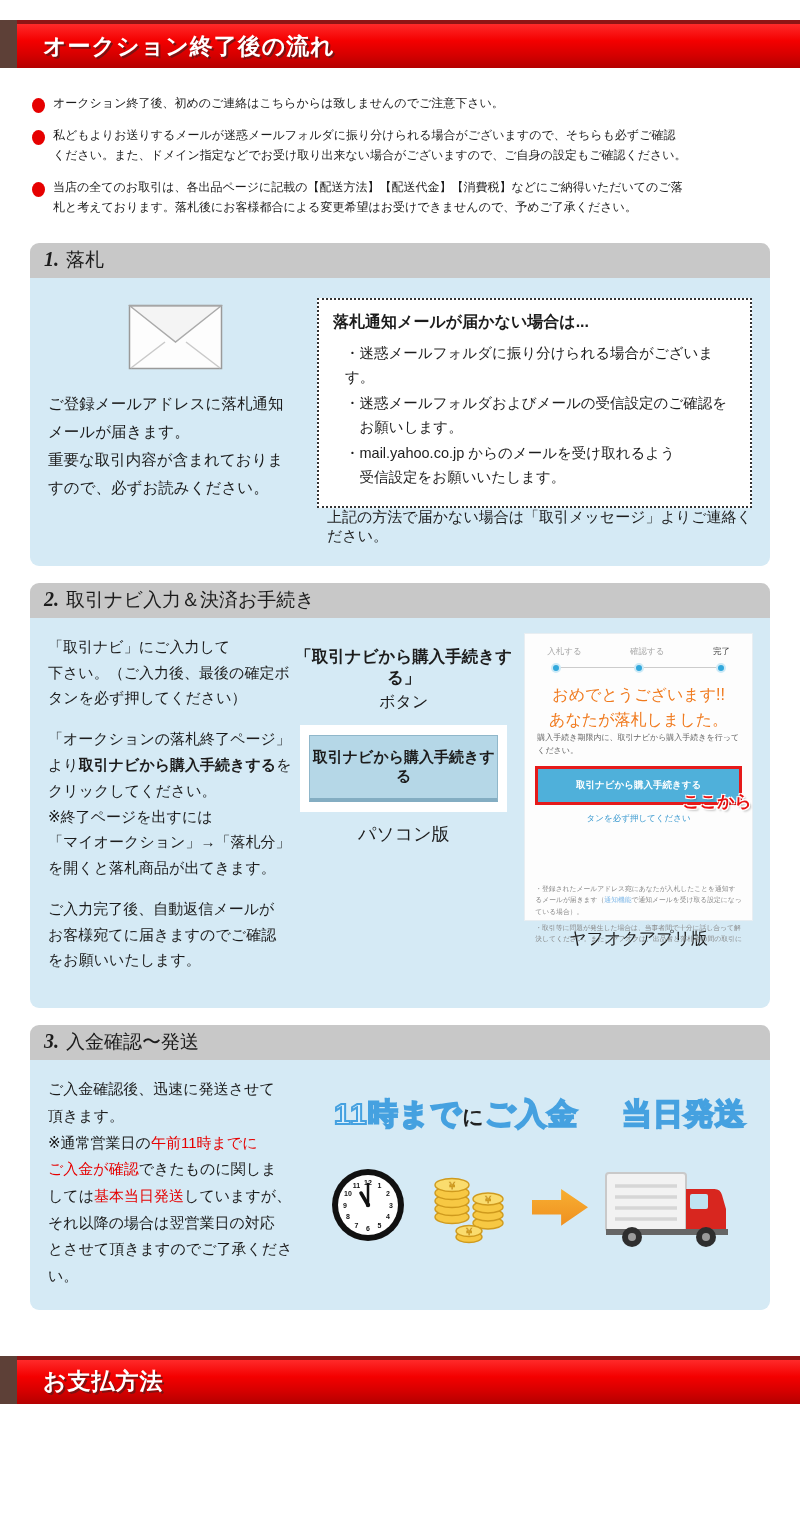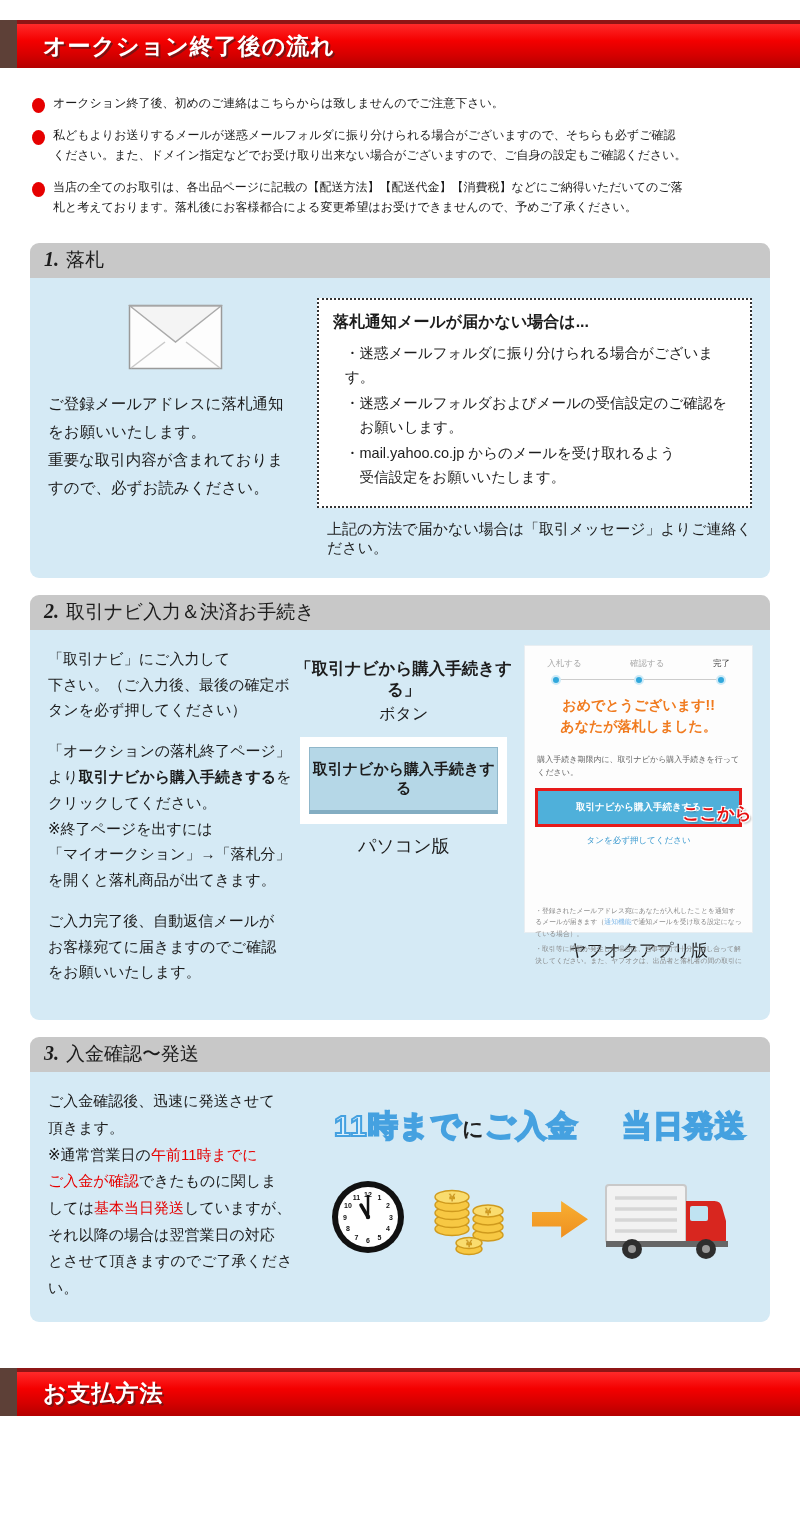--- a/index.html
+++ b/index.html
@@ -24,40 +24,40 @@
   .sec-b{background:#d5eaf5;border-radius:0 0 9px 9px;padding:16px 18px 20px;display:flex;}
 
   
   .s1-left{width:255px;padding-top:2px;}
   .env-box{text-align:center;margin:8px 0 16px;}
   .s1-text{font-size:15.5px;line-height:1.8;white-space:pre-line;}
   .s1-right{flex:1;padding-left:14px;padding-top:4px;}
   .dotted{background:#fff;border:2px dotted #333;padding:10px 14px 14px;}
   .dotted-title{font-weight:bold;font-size:16px;margin:2px 0 9px;}
   .dotted-item{font-size:14.5px;line-height:1.65;margin:0 0 2px 12px;white-space:pre-line;}
-  .s1-note{font-size:15px;margin-top:12px;padding-left:10px;}
+  .s1-note{font-size:15px;padding-left:10px;}
 
   
   .s2-col1{width:252px;font-size:15px;line-height:1.72;}
   .s2-col1 p{margin:0 0 15px;white-space:pre-line;}
   .s2-col2{width:226px;text-align:center;padding:0 2px;margin-top:12px;}
   .s2-head{font-weight:bold;font-size:16.5px;line-height:1.3;}
   .s2-sub{font-size:16px;margin:3px 0 12px;}
   .pcbtn-wrap{background:#fff;padding:10px 9px;margin:0 6px;}
   .pcbtn{background:#b5d7e7;border:1px solid #90b7ca;border-bottom:4px solid #83adc2;padding:12px 2px;font-weight:bold;font-size:15px;cursor:pointer;}
   .s2-cap{font-size:18px;margin-top:10px;}
   .s2-col3{width:234px;margin-left:10px;position:relative;}
   .app{background:#fdfdfd;padding:12px 10px 8px;height:266px;position:relative;box-shadow:0 0 0 1px #e8eef2;}
   .steps{display:flex;justify-content:space-between;padding:0 12px;font-size:8.5px;color:#a8a8a8;}
   .steps .last{color:#444;}
   .dots{position:relative;margin:5px 14px 10px;height:10px;}
   .dots::before{content:"";position:absolute;top:4px;left:4px;right:4px;height:1px;background:#ccc;}
   .dots i{position:absolute;top:0;width:6px;height:6px;border-radius:50%;background:#31a8dc;border:2px solid #cdeaf7;}
   .dots i:nth-child(1){left:2px;}.dots i:nth-child(2){left:50%;margin-left:-5px;}.dots i:nth-child(3){right:2px;}
-  .congrats{color:#f07a1e;font-weight:bold;font-size:14px;text-align:center;line-height:1.55;margin:6px 0 16px;}
+  .congrats{color:#f07a1e;font-weight:normal;font-size:16px;text-align:center;line-height:1.55;margin:6px 0 0;}
   .instr{font-size:8px;color:#666;line-height:1.6;margin:0 2px 8px;}
   .appbtn-wrap{border:3px solid #e61a1a;margin:0 0 8px;}
   .appbtn{background:#4fb0da;color:#fff;text-align:center;font-size:9.5px;font-weight:bold;padding:10px 2px;cursor:pointer;}
   .applink{color:#3d9bd0;font-size:8.5px;text-align:center;cursor:pointer;}
   .appnotes{margin-top:58px;font-size:6.8px;color:#888;line-height:1.7;}
   .appnotes .note{margin-bottom:4px;}
   .lnk{color:#7fb8e8;cursor:pointer;}
   .koko{position:absolute;right:0;top:156px;color:#e81111;font-weight:bold;font-size:17px;
         text-shadow:-1px -1px 0 #fff,1px -1px 0 #fff,-1px 1px 0 #fff,1px 1px 0 #fff,2px 2px 2px rgba(0,0,0,.25);}
   .s2-cap3{font-size:17px;text-align:center;margin-top:7px;}
@@ -102,21 +102,21 @@
       <div class="s1-left">
         <div class="env-box">
           <svg width="95" height="66" viewBox="0 0 95 66">
             <rect x="1.5" y="1.5" width="92" height="63" fill="#fdfdfd" stroke="#9a9a9a" stroke-width="1.5"></rect>
             <path d="M2 2 L93 2 L47.5 38 Z" fill="#f4f4f4" stroke="#aaaaaa" stroke-width="1.5"></path>
             <path d="M3 64 L37 38" stroke="#c9c9c9" stroke-width="1.5" fill="none"></path>
             <path d="M92 64 L58 38" stroke="#c9c9c9" stroke-width="1.5" fill="none"></path>
           </svg>
         </div>
         <div class="s1-text">ご登録メールアドレスに落札通知
-をお願いいたします。
+メールが届きます。
 重要な取引内容が含まれておりま
 すので、必ずお読みください。</div>
       </div>
       <div class="s1-right">
         <div class="dotted">
           <div class="dotted-title">落札通知メールが届かない場合は...</div>
           <div class="dotted-item">・迷惑メールフォルダに振り分けられる場合がございます。</div>
           <div class="dotted-item">・迷惑メールフォルダおよびメールの受信設定のご確認を
 　お願いします。</div>
           <div class="dotted-item">・mail.yahoo.co.jp からのメールを受け取れるよう

